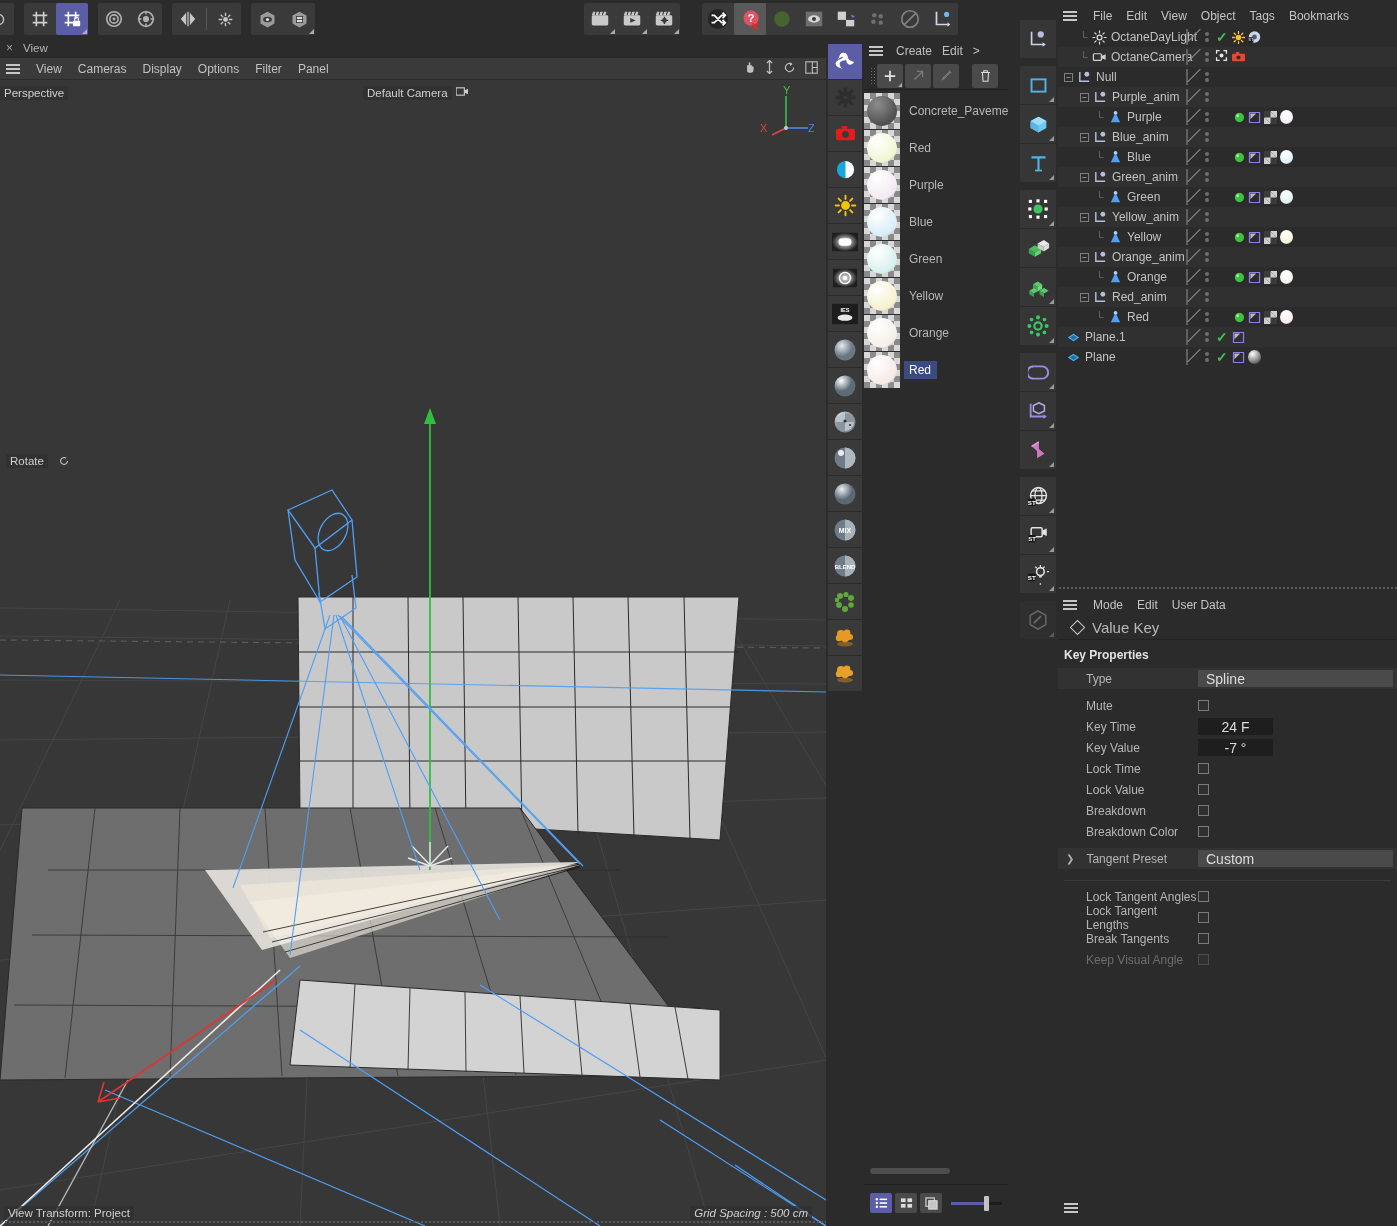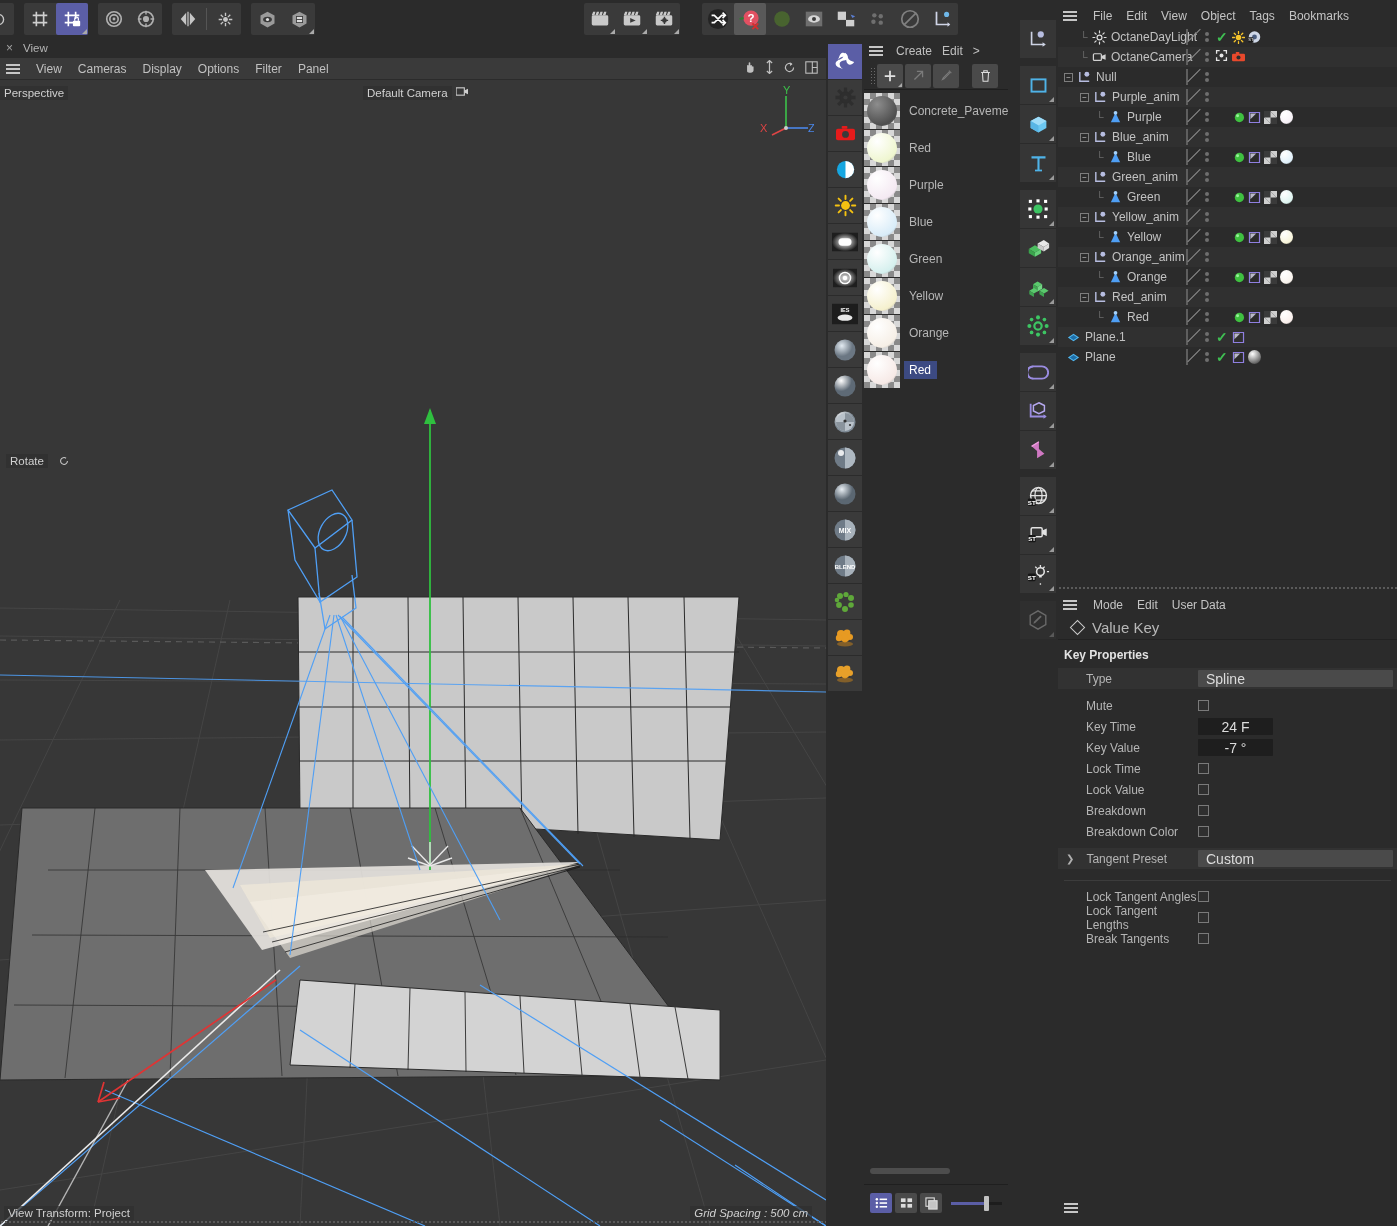--- a/index.html
+++ b/index.html
@@ -1626,20 +1626,24 @@
           <span class="am-check"></span>
         </div>
         <div class="am-row">
           <span class="am-label">Lock Tangent Lengths</span>
           <span class="am-check"></span>
         </div>
         <div class="am-row">
           <span class="am-label">Break Tangents</span>
           <span class="am-check"></span>
         </div>
+        <div class="am-row">
+          <span class="am-label dim">Keep Visual Angle</span>
+          <span class="am-check dim"></span>
+        </div>
       </div>
 
     <div id="am-bottombar">
       <span class="hamb hamb-ico">
           <i></i>
           <i></i>
           <i></i>
         </span>
     </div>
   </div>

